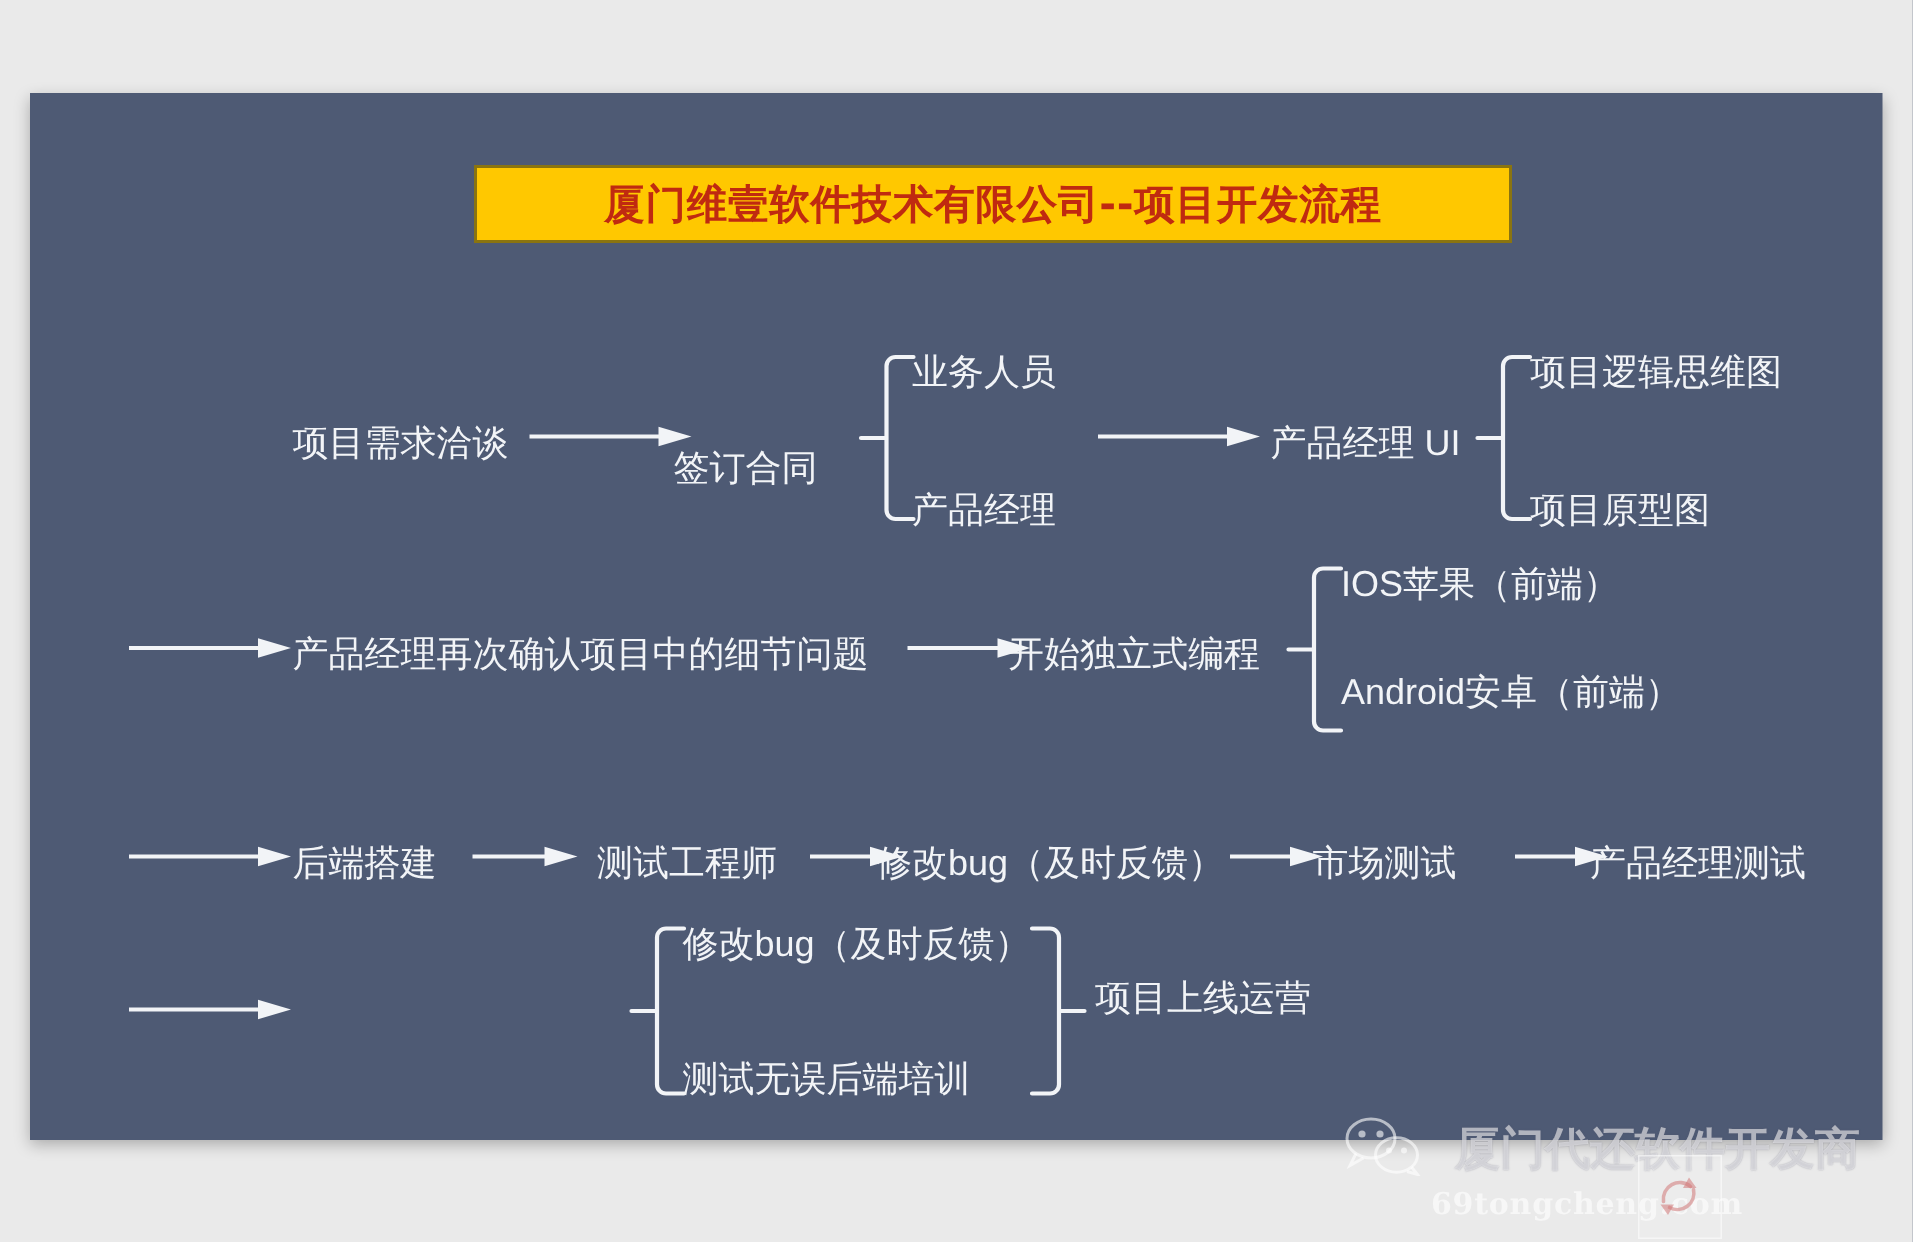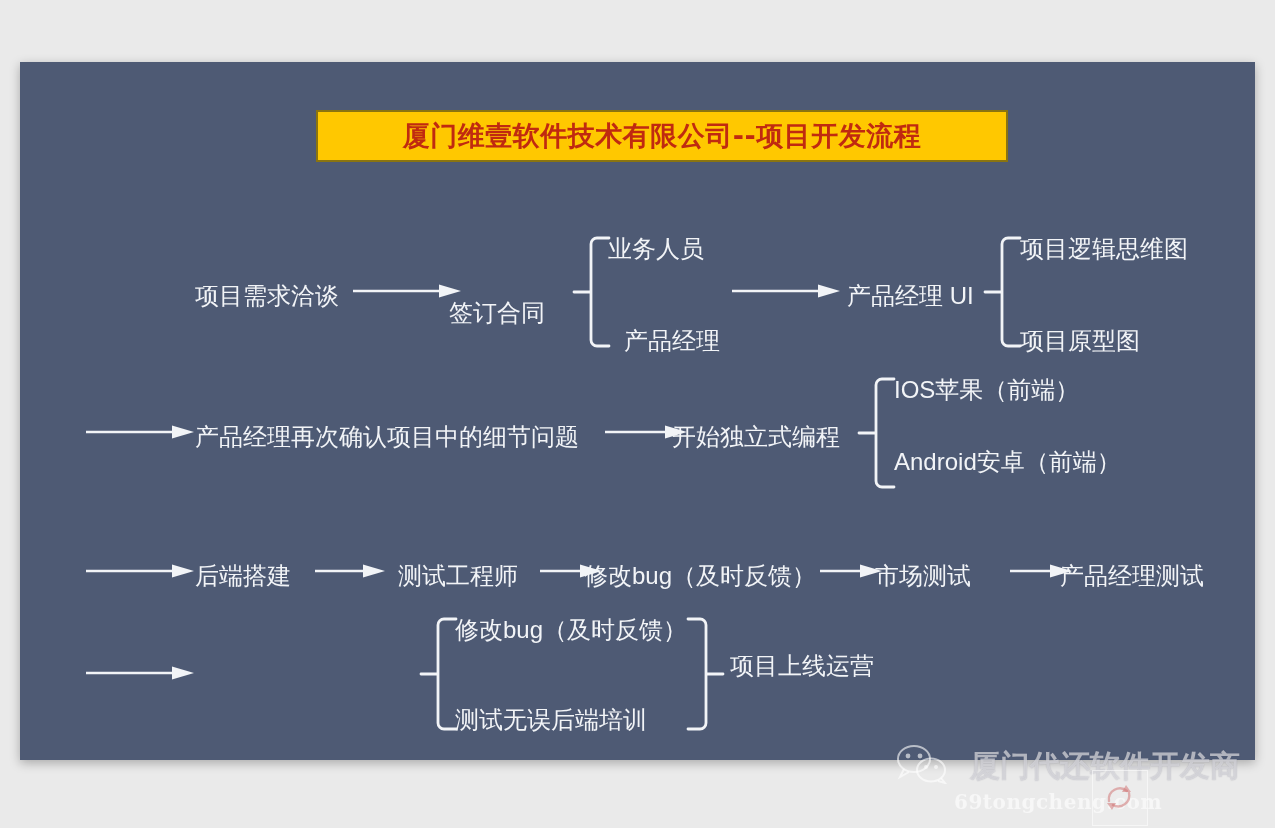--- a/index.html
+++ b/index.html
@@ -137,21 +137,21 @@
 
   <div class="node" style="left:429px; top:222px;margin-top:17px;">签订合同</div>
 
   <span class="brace" style="left:551px; top:170px;">
     <svg width="46" height="120" viewBox="0 0 46 120">
       <path d="M3,60 H20 M38,6 H26 A6,6 0 0 0 20,12 V108 A6,6 0 0 0 26,114 H38" fill="none" stroke="#f2f4f7" stroke-width="2.8" stroke-linecap="round" stroke-linejoin="round"></path>
     </svg>
   </span>
 
   <div class="node" style="left:588px; top:175px;">业务人员</div>
-  <div class="node" style="left:604px; top:267px;">产品经理</div>
+  <div class="node" style="left:588px; top:267px;">产品经理</div>
 
   <span class="arrow" style="left:712px; top:222px;">
     <svg width="108" height="14" viewBox="0 0 108 14">
       <line x1="0" y1="7" x2="90" y2="7" stroke="#f2f4f7" stroke-width="2.6"></line>
       <polygon points="86,0.5 108,7 86,13.5" fill="#f2f4f7"></polygon>
     </svg>
   </span>
 
   <div class="node" style="left:827px; top:222px;">产品经理  UI</div>
 

